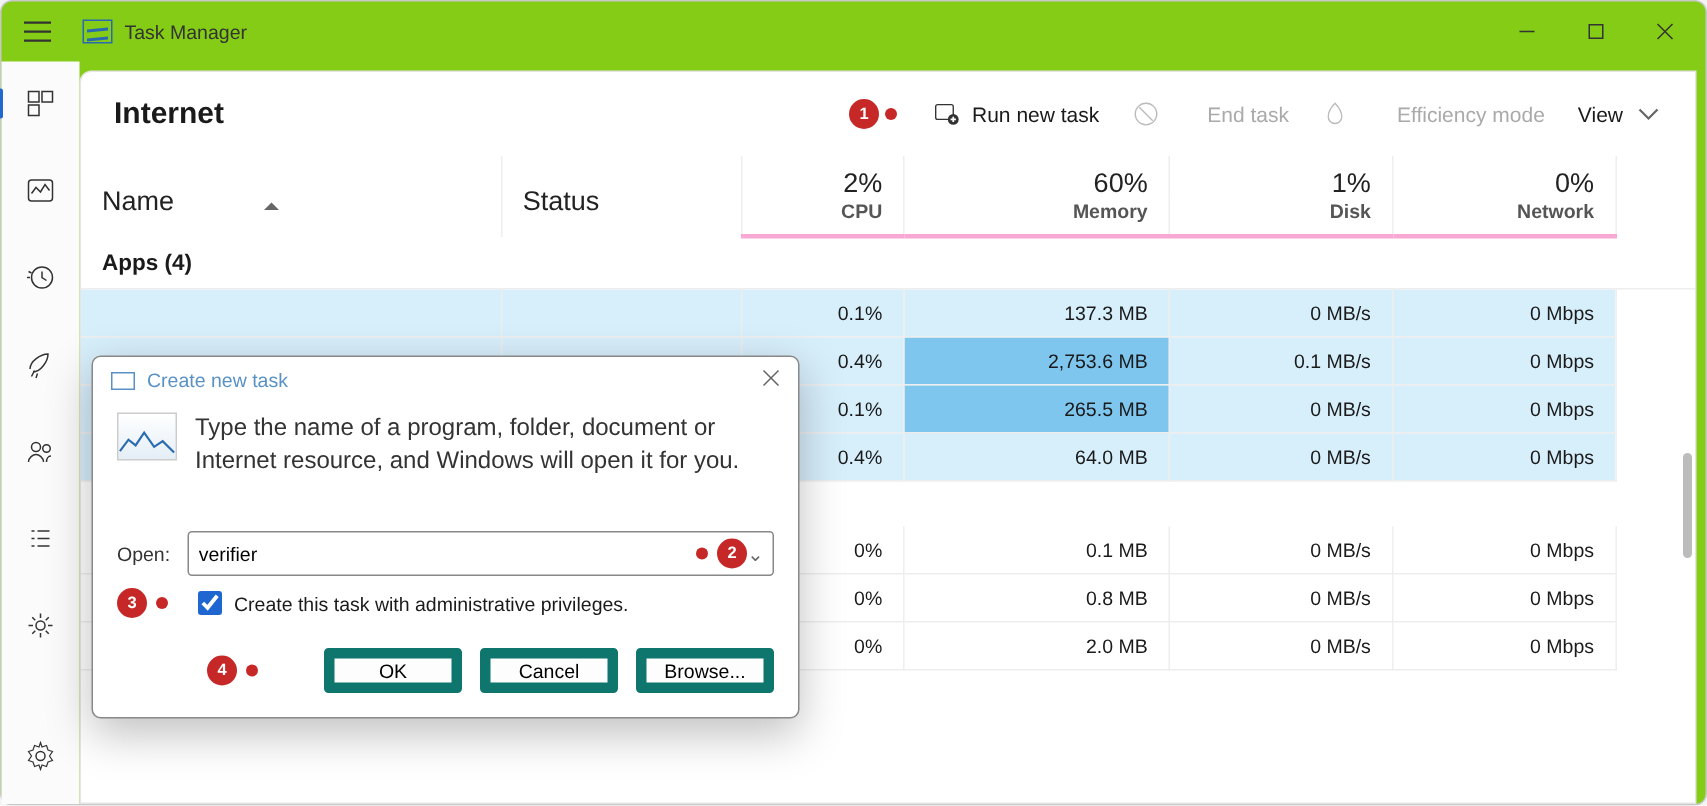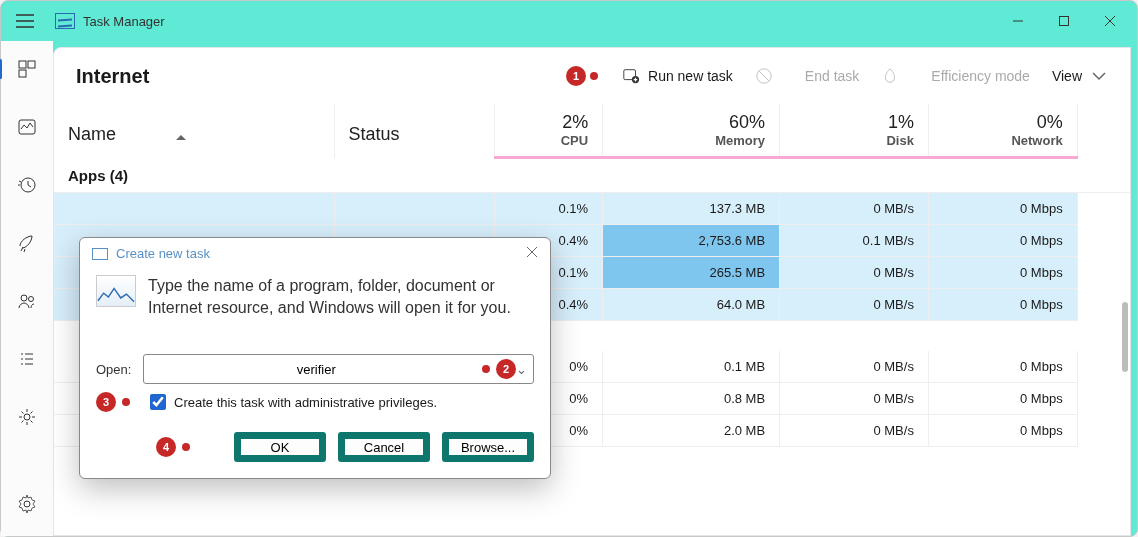--- a/index.html
+++ b/index.html
@@ -1,17 +1,17 @@
 <!DOCTYPE html>
 <html><head>
 <meta charset="utf-8">
 <style>
 * { box-sizing: border-box; margin: 0; padding: 0; }
 body { font-family: "Segoe UI", Arial, sans-serif; font-size: 13px; color: #1a1a1a; background: #f3f3f3; width: 1138px; height: 537px; overflow: hidden; }
-.window { width: 1138px; height: 537px; background: #5eead4; border: 1px solid #c8c8c8; border-radius: 8px; position: relative; display: flex; flex-direction: column; }
+.window { width: 1138px; height: 537px; background: #84cc16; border: 1px solid #c8c8c8; border-radius: 8px; position: relative; display: flex; flex-direction: column; }
 .titlebar { height: 40px; display: flex; align-items: center; padding: 0 4px; }
 .hamburger { width: 40px; height: 40px; display:flex; align-items:center; justify-content:center; cursor:pointer; }
 .hamburger svg { width:18px; height:14px; }
 .app-icon { width:20px; height:16px; margin:0 8px 0 10px; border:1px solid #2a6ab1; position:relative; }
 .app-icon::after { content:""; position:absolute; left:2px; right:2px; top:5px; height:4px; border-top:2px solid #2a6ab1; border-bottom:2px solid #2a6ab1; transform: skewY(-5deg); }
 .app-title { font-size: 13px; color:#333; }
 .win-controls { margin-left:auto; display:flex; }
 .win-btn { width:46px; height:36px; display:flex; align-items:center; justify-content:center; color:#555; }
 .win-btn svg { width:12px; height:12px; }
 .body-row { flex:1; display:flex; min-height:0; }
@@ -36,34 +36,34 @@
 th.namecol, td.namecol { text-align:left; width:280px; }
 th.statuscol, td.statuscol { text-align:left; width:160px; }
 thead th { font-weight:700; color:#333; background:#fff; border-bottom:3px solid #f9a8d4; }
 thead .pct-row th { font-size:18px; font-weight:400; padding-bottom:0; border-bottom:none; color:#222; }
 thead .lab-row th { padding-top:0; color:#555; font-size:13px; }
 .caret-up { display:inline-block; border-left:5px solid transparent; border-right:5px solid transparent; border-bottom:5px solid #666; margin-left:60px; }
 tr.group-row td { font-weight:600; font-size:15px; background:#fff; border-right:none; }
 tr.data-row td { background:#d7eefb; }
 tr.data-row td.memsel { background:#7fc6ef; }
 tr.bg-row td { background:#fff; }
-.dialog-backdrop { position:absolute; left:78px; top:236px; width:472px; background:#fff; border:1px solid #888; border-radius:6px; box-shadow:0 10px 30px rgba(0,0,0,.25); padding:0; }
+.dialog-backdrop { position:absolute; left:60px; top:236px; width:472px; background:#fff; border:1px solid #888; border-radius:6px; box-shadow:0 10px 30px rgba(0,0,0,.25); padding:0; }
 .dlg-title { display:flex; align-items:center; padding:8px 12px; color:#5a91c4; font-size:13px; }
 .dlg-title .dlg-icon { width:16px; height:12px; border:1px solid #5a91c4; margin-right:8px; position:relative; }
 .dlg-close { margin-left:auto; color:#666; }
 .dlg-close svg{ width:12px; height:12px; }
 .dlg-body { padding:6px 16px 10px; }
 .dlg-row1 { display:flex; gap:12px; align-items:flex-start; }
 .dlg-img { width:40px; height:32px; border:1px solid #ccc; background:linear-gradient(to top, #e4eef7, #fff); display:flex; align-items:flex-end; }
 .dlg-img svg { width:38px; height:20px; }
 .dlg-desc { font-size:16px; color:#333; line-height:1.35; }
 .dlg-openrow { display:flex; align-items:center; gap:12px; margin-top:36px; }
 .dlg-openrow label { font-size:13px; color:#333; }
 .combo { flex:1; height:30px; border:1px solid #888; border-radius:3px; display:flex; align-items:center; padding:0 6px; position:relative; }
-.combo input { flex:1; border:none; outline:none; font-size:13px;text-align:center; }
+.combo input { flex:1; border:none; outline:none; font-size:13px; }
 .combo .chev { color:#666; }
 .dlg-checkrow { display:flex; align-items:center; gap:8px; margin-top:10px; padding-left:54px; position:relative; }
 .dlg-checkrow input[type=checkbox]{ width:16px; height:16px; accent-color:#1f66d0; }
 .dlg-buttons { display:flex; gap:12px; justify-content:flex-end; padding:12px 16px 16px; }
 .dlg-buttons button { width:92px; height:30px; border:7px solid #0f766e; background:#fdfdfd; border-radius:3px; font-size:13px; cursor:pointer; }
 .scrollbar-ind { position:absolute; right:2px; top:198px; width:6px; height:70px; background:#bcbcbc; border-radius:3px; }
 .annot1-wrap { display:flex; align-items:center; gap:4px; margin-right:2px; }
 .annot-inline { display:flex; align-items:center; gap:6px; }
 </style>
 </head>

